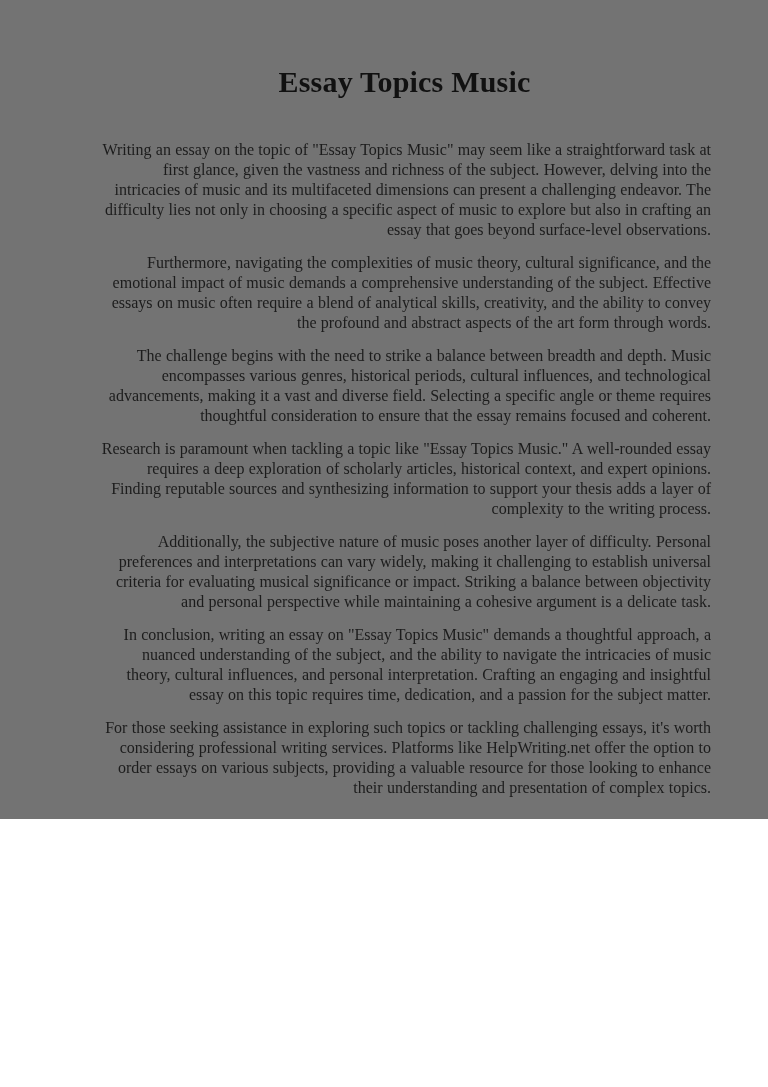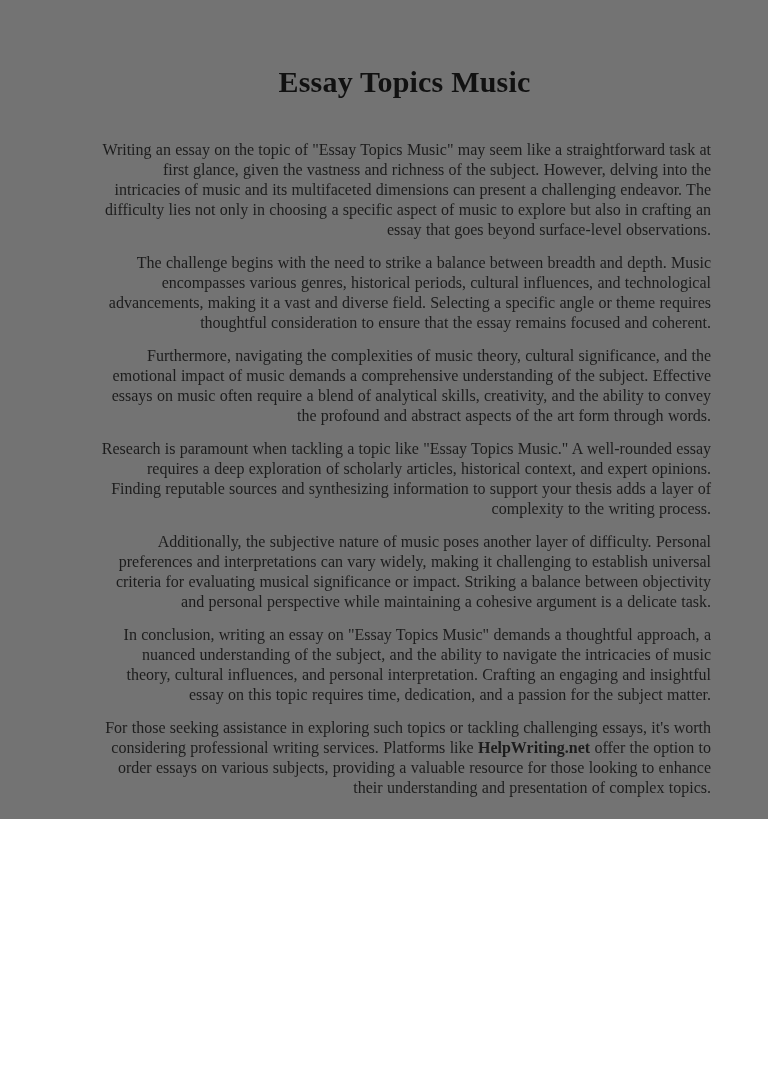--- a/index.html
+++ b/index.html
@@ -34,36 +34,36 @@
 
   .para {
     font-size: 16px;
     line-height: 20px;
     margin-bottom: 13px;
     text-align: right;
     word-spacing: 0.3px;
   }
 
   .brand {
-    font-weight: bold;
+    font-weight: normal;
   }
 </style>
 </head>
 <body>
 
 <div class="page">
   <div class="content">
 
     <h1 class="doc-title">Essay Topics Music</h1>
 
     <p class="para">Writing an essay on the topic of "Essay Topics Music" may seem like a straightforward task at first glance, given the vastness and richness of the subject. However, delving into the intricacies of music and its multifaceted dimensions can present a challenging endeavor. The difficulty lies not only in choosing a specific aspect of music to explore but also in crafting an essay that goes beyond surface-level observations.</p>
 
+    <p class="para">Furthermore, navigating the complexities of music theory, cultural significance, and the emotional impact of music demands a comprehensive understanding of the subject. Effective essays on music often require a blend of analytical skills, creativity, and the ability to convey the profound and abstract aspects of the art form through words.</p>
+
     <p class="para">The challenge begins with the need to strike a balance between breadth and depth. Music encompasses various genres, historical periods, cultural influences, and technological advancements, making it a vast and diverse field. Selecting a specific angle or theme requires thoughtful consideration to ensure that the essay remains focused and coherent.</p>
-
-    <p class="para">Furthermore, navigating the complexities of music theory, cultural significance, and the emotional impact of music demands a comprehensive understanding of the subject. Effective essays on music often require a blend of analytical skills, creativity, and the ability to convey the profound and abstract aspects of the art form through words.</p>
 
     <p class="para">Research is paramount when tackling a topic like "Essay Topics Music." A well-rounded essay requires a deep exploration of scholarly articles, historical context, and expert opinions. Finding reputable sources and synthesizing information to support your thesis adds a layer of complexity to the writing process.</p>
 
     <p class="para">Additionally, the subjective nature of music poses another layer of difficulty. Personal preferences and interpretations can vary widely, making it challenging to establish universal criteria for evaluating musical significance or impact. Striking a balance between objectivity and personal perspective while maintaining a cohesive argument is a delicate task.</p>
 
     <p class="para">In conclusion, writing an essay on "Essay Topics Music" demands a thoughtful approach, a nuanced understanding of the subject, and the ability to navigate the intricacies of music theory, cultural influences, and personal interpretation. Crafting an engaging and insightful essay on this topic requires time, dedication, and a passion for the subject matter.</p>
 
     <p class="para"><span>For those seeking assistance in exploring such topics or tackling challenging essays, it's worth considering professional writing services. Platforms like </span><span class="brand">HelpWriting.net</span><span> offer the option to order essays on various subjects, providing a valuable resource for those looking to enhance their understanding and presentation of complex topics.</span></p>
 
   </div>

